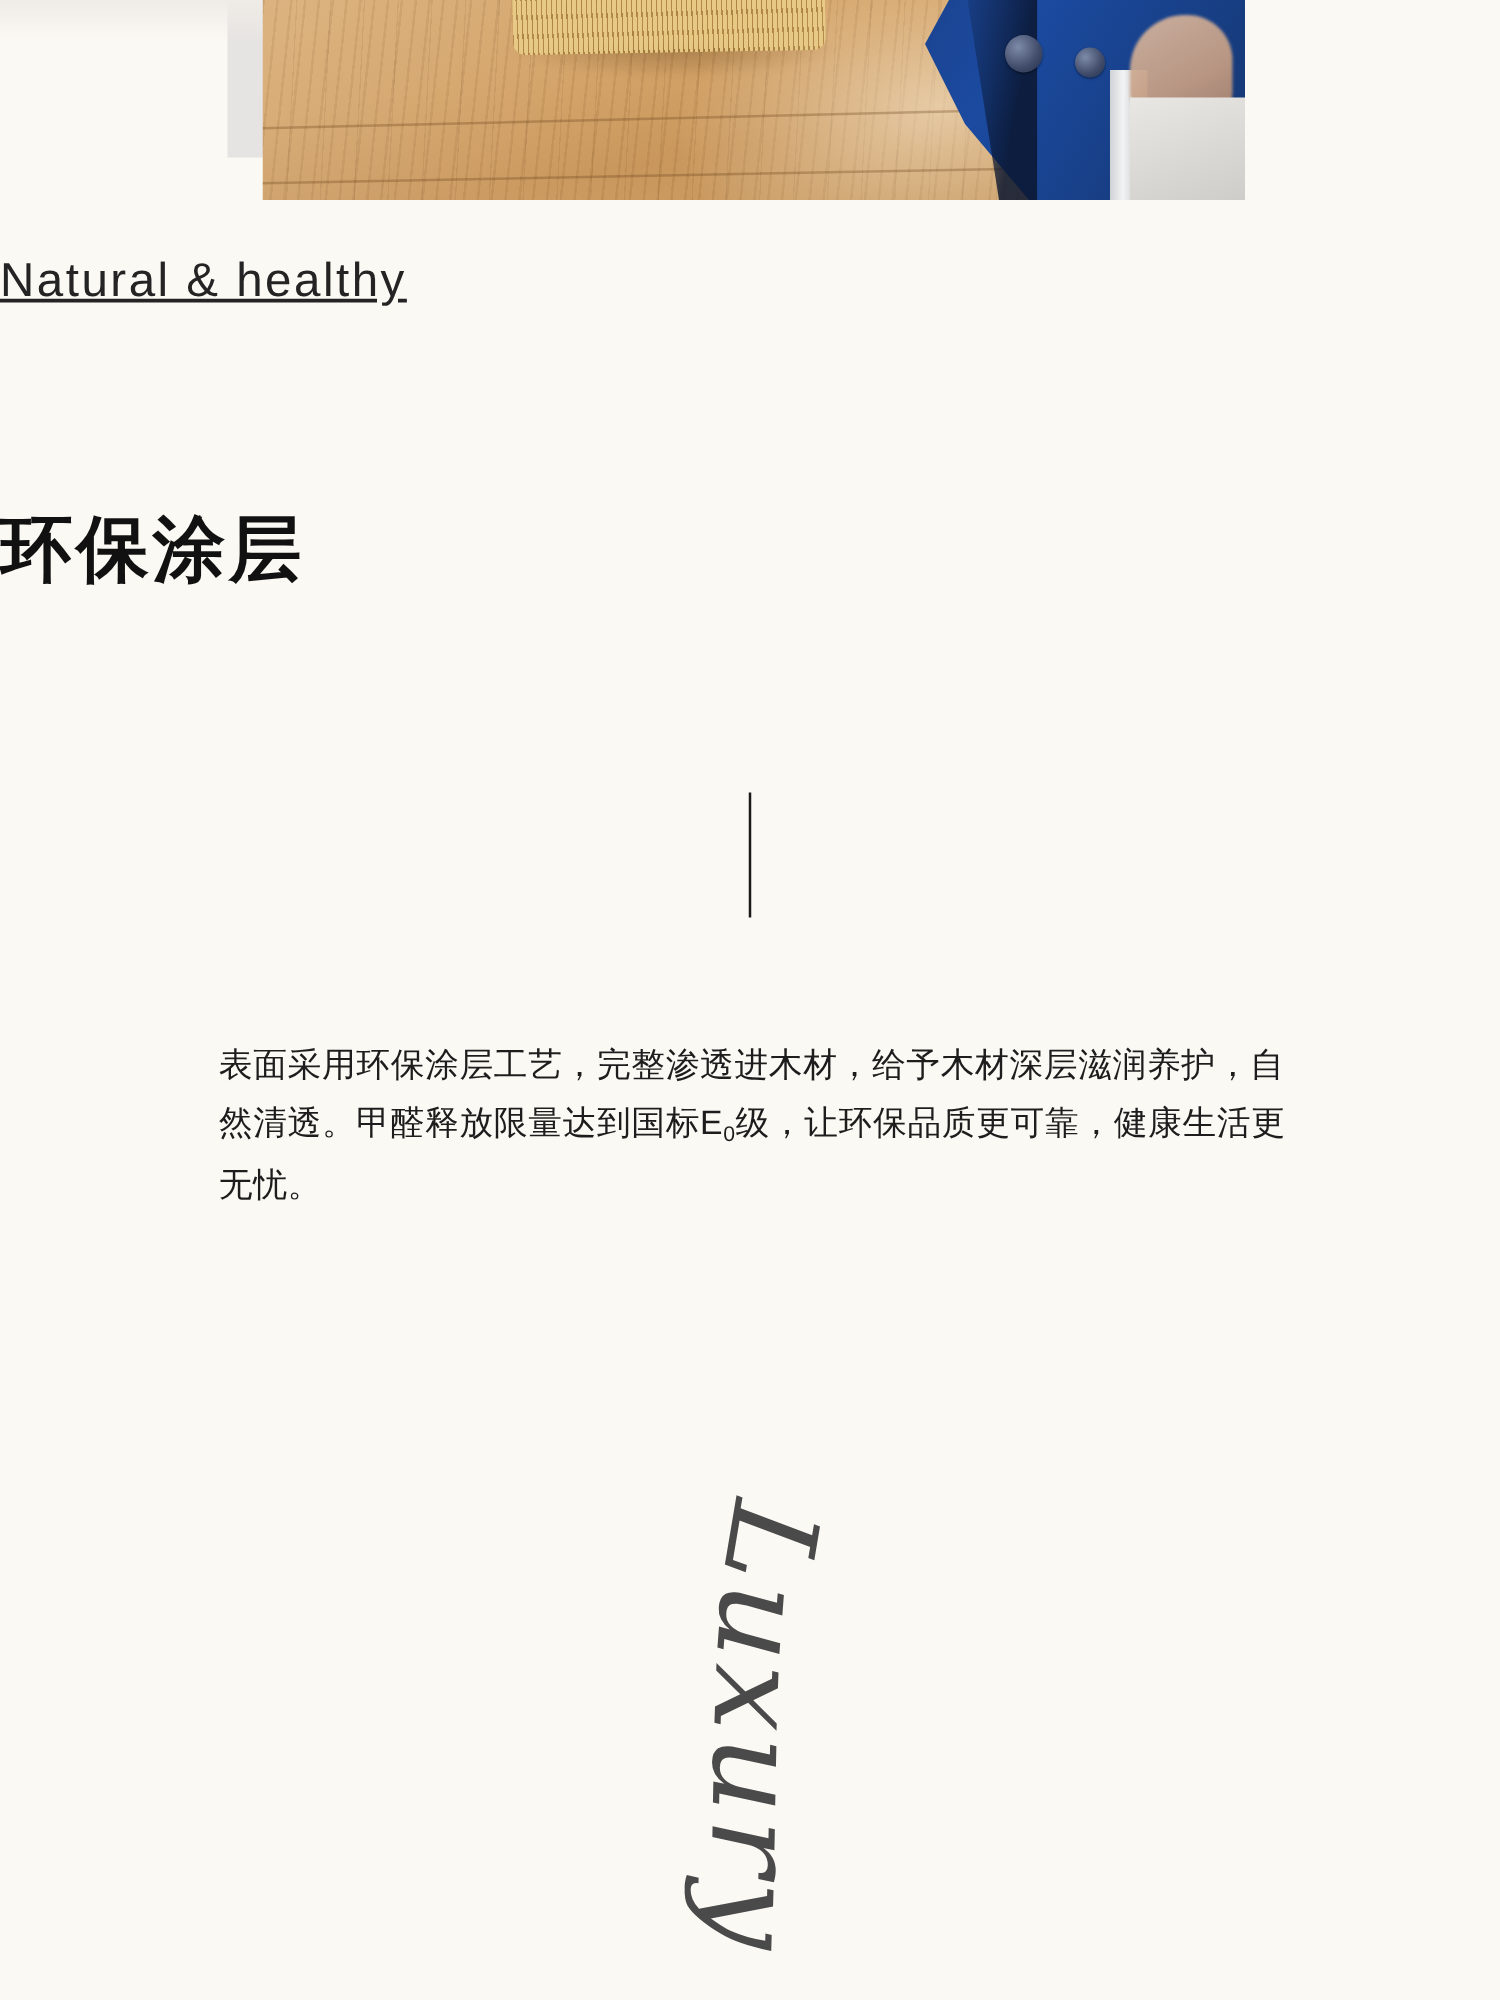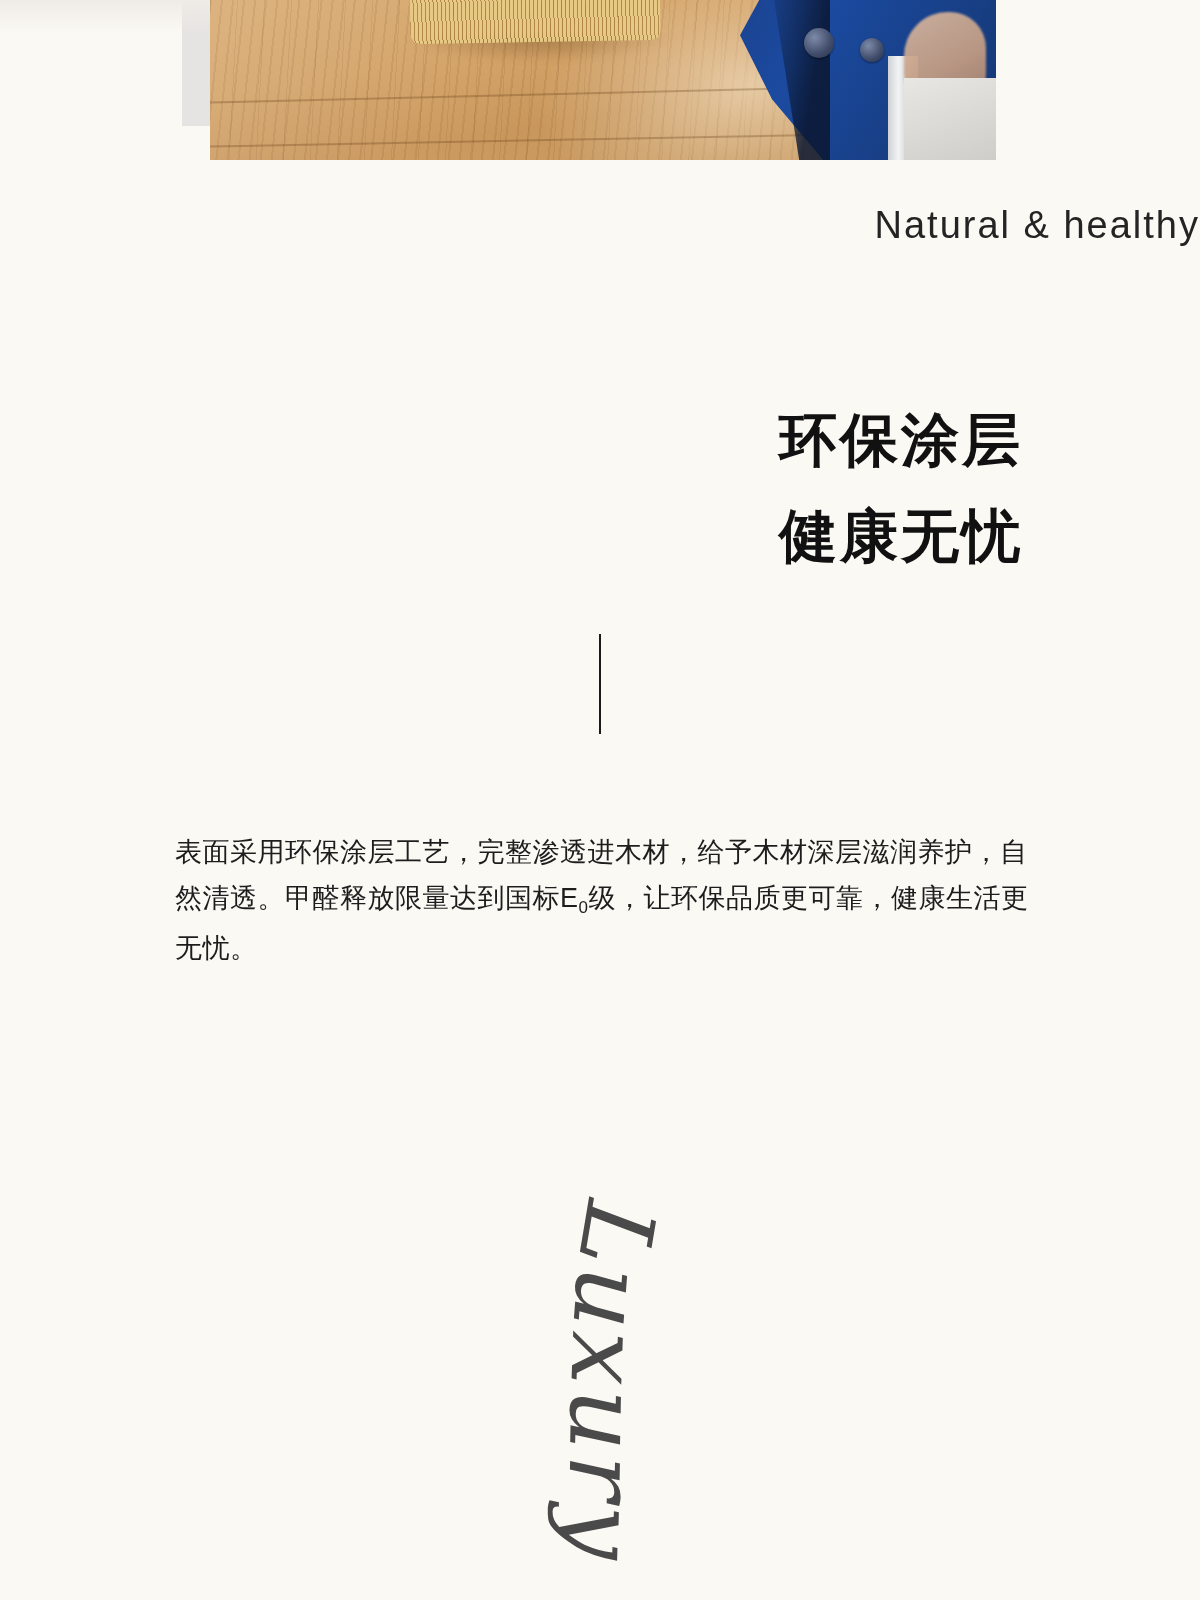--- a/index.html
+++ b/index.html
@@ -167,34 +167,35 @@
     height: 34px;
     background: linear-gradient(180deg, #efece7 0%, rgba(239,236,231,0) 100%);
   }
 
   
   .eng-title {
     position: absolute;
     left: 0;
     top: 204px;
     width: 1200px;
-    text-align: right;
+    text-align: left;
     font-size: 38px;
     letter-spacing: 2px;
     color: #242424;
     font-weight: 400;
+    text-decoration: underline;
   }
 
   
   .headline {
     position: absolute;
     left: 0;
     top: 392px;
     width: 1023px;
-    text-align: right;
+    text-align: left;
     font-weight: 700;
     font-size: 58px;
     line-height: 96px;
     letter-spacing: 3px;
     color: #111111;
   }
   .headline .line { display: block; }
 
   
   .divider {
@@ -254,21 +255,20 @@
     <div class="machine-hand"></div>
     <div class="machine-sleeve"></div>
   </div>
   <div class="photo-blur-top"></div>
 </div>
 
 <div class="eng-title">Natural &amp; healthy</div>
 
 <div class="headline">
   <span class="line">环保涂层</span>
-  <span class="line">健康无忧</span>
 </div>
 
 <div class="divider"></div>
 
 <p class="body-copy">
   <span>表面采用环保涂层工艺，完整渗透进木材，给予木材深层滋润养护，自然清透。甲醛释放限量达到国标E</span><sub>0</sub><span>级，让环保品质更可靠，健康生活更无忧。</span>
 </p>
 
 <div class="script-mark">
   <svg width="260" height="420" viewBox="0 0 260 420" xmlns="http://www.w3.org/2000/svg">

